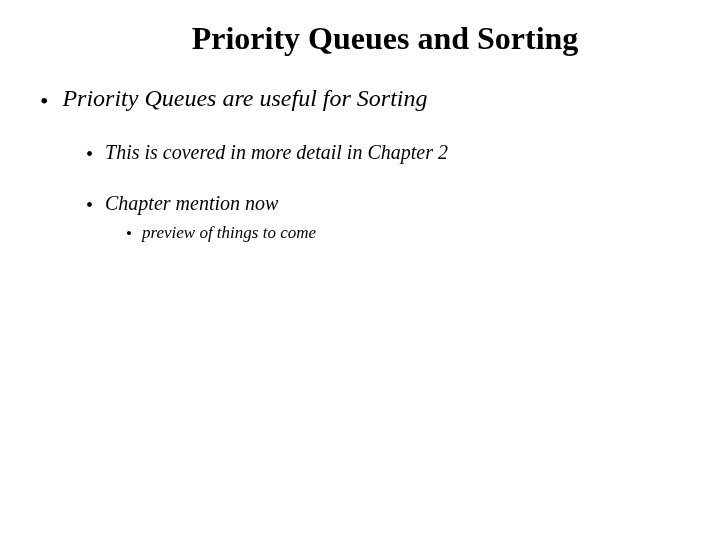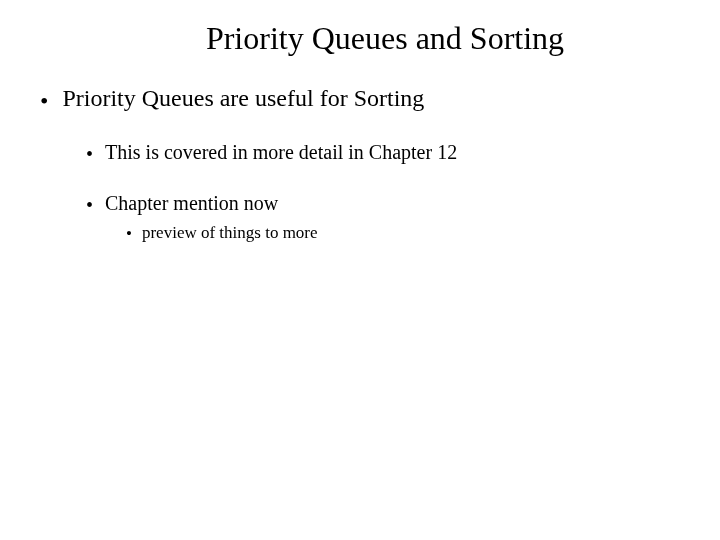--- a/index.html
+++ b/index.html
@@ -10,21 +10,21 @@
     body {
       width: 720px;
       height: 540px;
       background: #ffffff;
       font-family: "Times New Roman", Times, serif;
       color: #000000;
       padding: 20px 30px;
     }
     .slide-title {
       font-size: 32px;
-      font-weight: normal;
+      font-weight: bold;
       text-align: center;
       margin-bottom: 28px;
       margin-left: 50px;
     }
     .bullet-level-1 {
       font-size: 24px;
       margin-left: 10px;
       margin-bottom: 28px;
       display: flex;
       align-items: flex-start;
@@ -51,41 +51,42 @@
     .bullet-level-2 .bullet-dot {
       margin-right: 12px;
       padding-top: 3px;
     }
     .bullet-level-3 .bullet-dot {
       margin-right: 10px;
       padding-top: 2px;
     }
     .bullet-text {
       flex: 1;
+      font-style: italic;
     }
     .tight {
       margin-bottom: 8px;
     }
   </style>
 </head>
 <body>
 
 <h1 class="slide-title">Priority Queues and Sorting</h1>
 
 <div class="bullet-level-1">
   <span class="bullet-dot">•</span>
   <span class="bullet-text">Priority Queues are useful for Sorting</span>
 </div>
 
 <div class="bullet-level-2">
   <span class="bullet-dot">•</span>
-  <span class="bullet-text">This is covered in more detail in Chapter 12</span>
+  <span class="bullet-text">This is covered in more detail in Chapter 2</span>
 </div>
 
 <div class="bullet-level-2 tight">
   <span class="bullet-dot">•</span>
   <span class="bullet-text">Chapter mention now</span>
 </div>
 
 <div class="bullet-level-3">
   <span class="bullet-dot">•</span>
-  <span class="bullet-text">preview of things to more</span>
+  <span class="bullet-text">preview of things to come</span>
 </div>
 
 </body></html>

